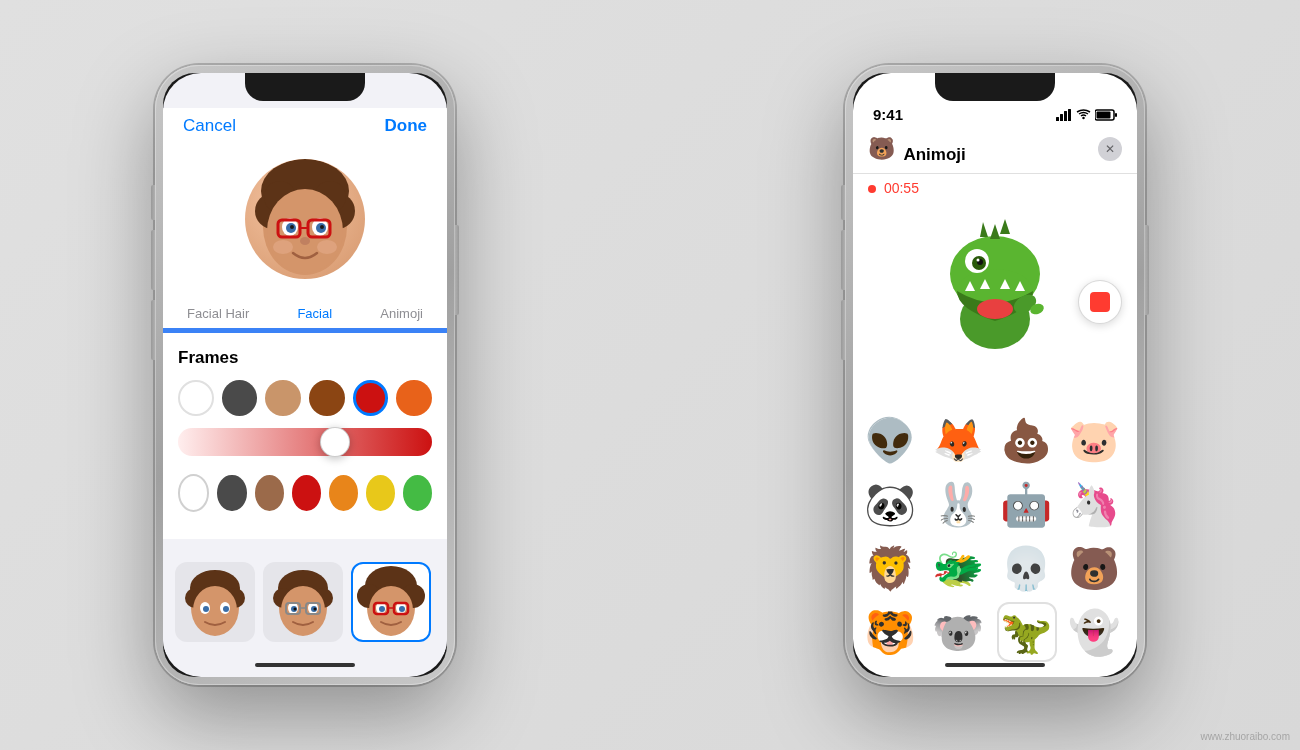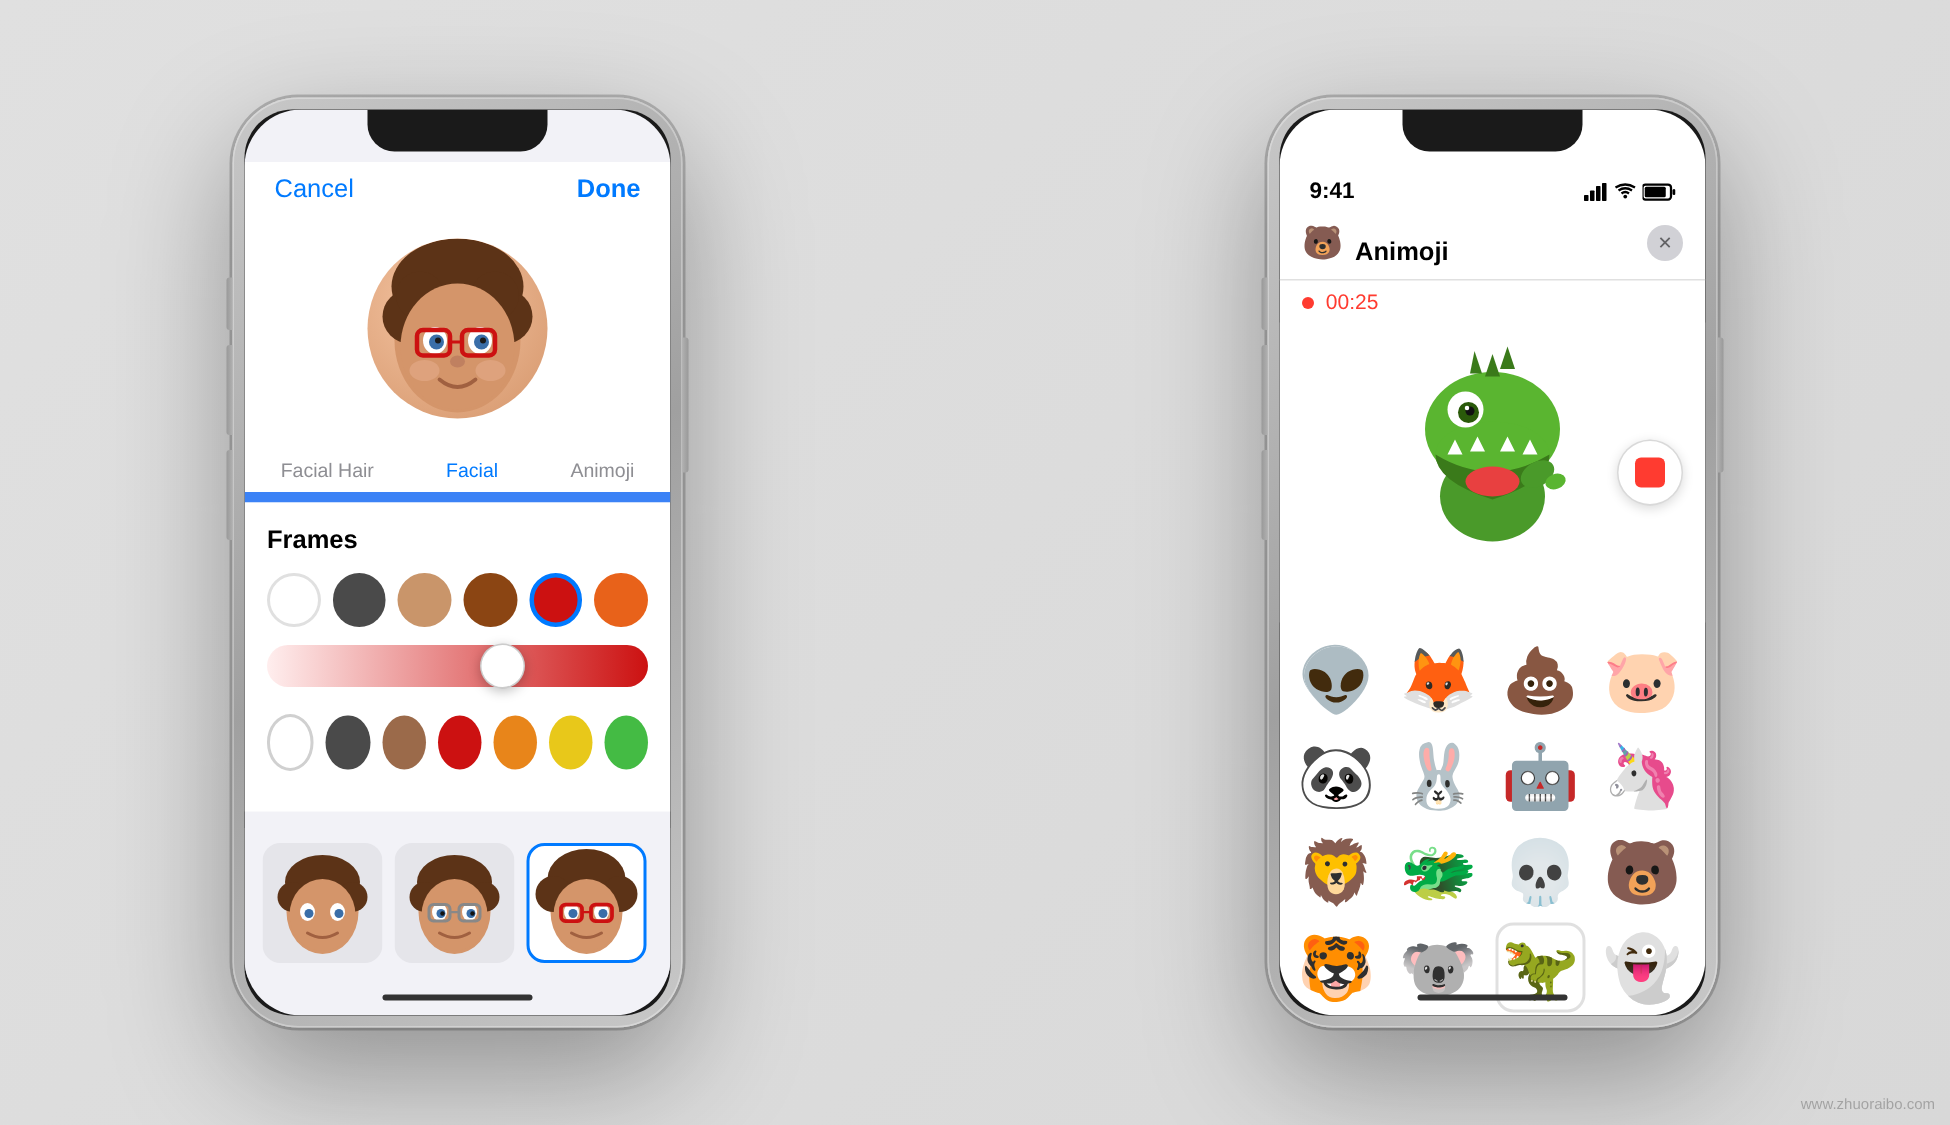--- a/index.html
+++ b/index.html
@@ -148,21 +148,21 @@
       display: flex;
       align-items: center;
       justify-content: center;
       font-size: 80px;
     }
     .tab-bar {
       display: flex;
       justify-content: space-around;
       padding: 10px 0 5px;
       background: white;
-      border-bottom: 7px solid #3b82f6;
+      border-bottom: 5px solid #3b82f6;
     }
     .tab-item {
       font-size: 13px;
       color: #8e8e93;
       padding: 2px 8px;
     }
     .tab-item.active {
       color: #007AFF;
       font-weight: 500;
     }
@@ -241,21 +241,21 @@
       font-size: 50px;
       border: 2px solid transparent;
     }
     .preview-thumb.selected-preview {
       border: 2px solid #007AFF;
       background: white;
     }
 
     
     .phone2-content {
-      padding-top: 40px;
+      padding-top: 27px;
       height: 100%;
       background: white;
     }
     .status-bar {
       display: flex;
       justify-content: space-between;
       align-items: center;
       padding: 6px 20px 2px;
       font-size: 12px;
       font-weight: 600;
@@ -559,21 +559,21 @@
           <div class="animoji-header">
             <div class="animoji-title-group">
               <span class="animoji-title-icon">🐻</span>
               <span class="animoji-title">Animoji</span>
             </div>
             <div class="close-btn">✕</div>
           </div>
 
           <div class="timer">
             <span class="timer-dot"></span>
-            <span>00:25</span>
+            <span>00:55</span>
           </div>
 
           <div class="dino-stage">
             <span class="dino-emoji">
               
               <svg width="160" height="160" viewBox="0 0 160 160">
 
                 <ellipse cx="80" cy="110" rx="35" ry="30" fill="#4a9a2a"></ellipse>
 
                 <ellipse cx="80" cy="65" rx="45" ry="38" fill="#5ab530"></ellipse>

